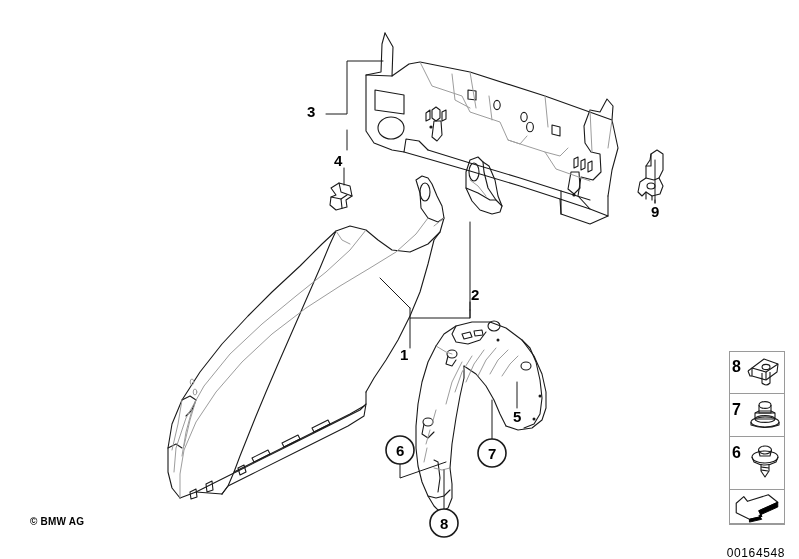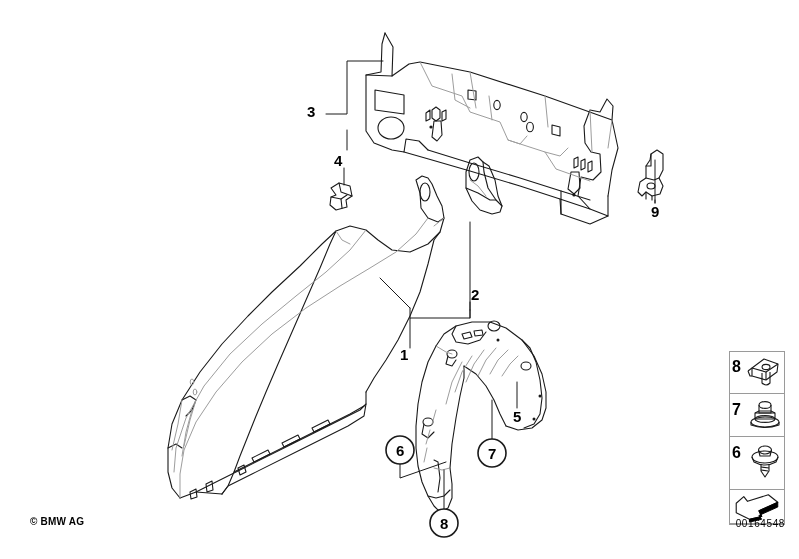--- a/index.html
+++ b/index.html
@@ -4,21 +4,21 @@
 <style>
   html,body{margin:0;padding:0;background:#ffffff;}
   body{width:799px;height:559px;position:relative;overflow:hidden;
        font-family:"Liberation Sans",sans-serif;color:#000;}
   #diagram-root{position:absolute;left:0;top:0;width:799px;height:559px;}
   svg.layer{position:absolute;left:0;top:0;width:799px;height:559px;}
   .callout-num{position:absolute;font-weight:bold;font-size:15px;line-height:1;
                color:#000;user-select:none;}
   .copyright{position:absolute;left:30px;top:516px;font-size:10px;font-weight:bold;
              letter-spacing:.2px;}
-  .partid{position:absolute;right:14px;top:518px;font-size:10px;letter-spacing:.6px;text-align:right;}
+  .partid{position:absolute;right:14px;top:546px;font-size:12px;letter-spacing:.6px;text-align:right;}
   .legend-panel{position:absolute;left:729px;top:351px;width:56px;height:173px;}
   .legend-cell{position:relative;width:56px;height:43px;box-sizing:border-box;
                border-bottom:1px solid #9a9a9a;}
   .legend-cell:last-child{border-bottom:none;}
   .legend-num{position:absolute;left:3px;top:7px;font-weight:bold;font-size:16px;}
   .legend-art{position:absolute;right:1px;top:1px;width:40px;height:41px;}
   .legend-frame{position:absolute;left:729px;top:351px;width:56px;height:173px;
                 border:1px solid #9a9a9a;box-sizing:border-box;pointer-events:none;}
   .arrow-cell{position:absolute;left:729px;top:489px;width:56px;height:36px;
               border:1px solid #9a9a9a;box-sizing:border-box;}

